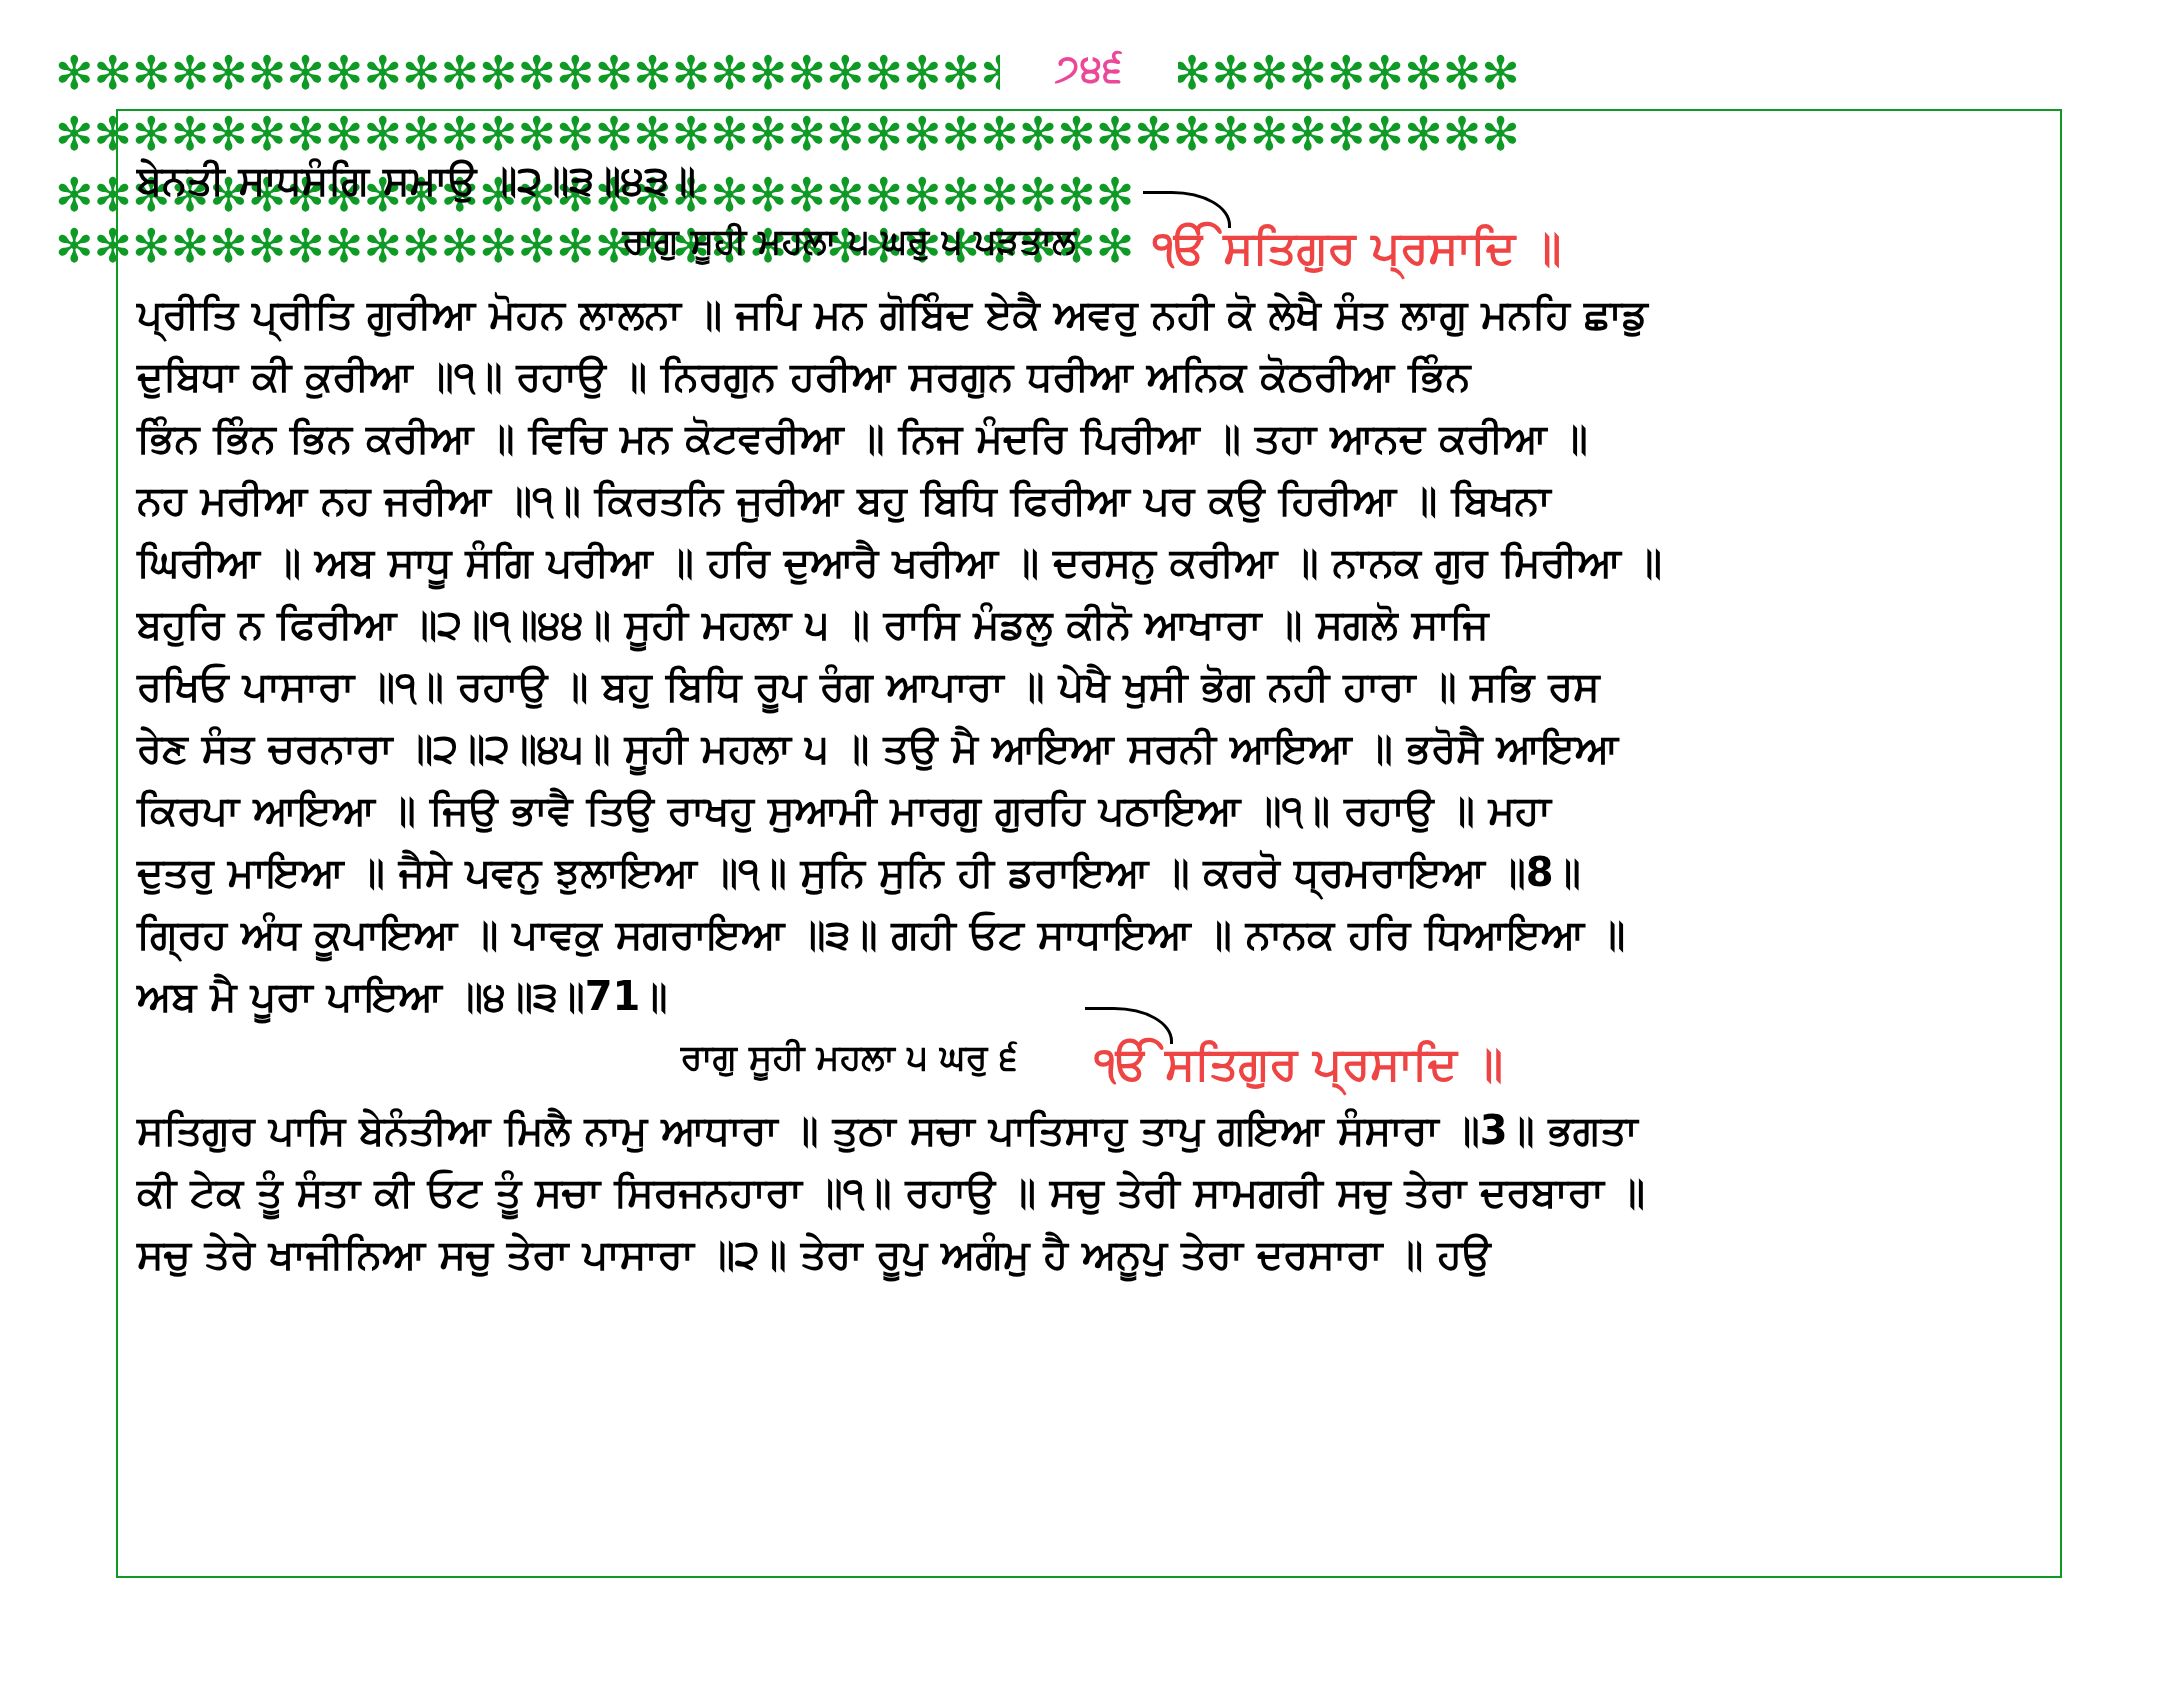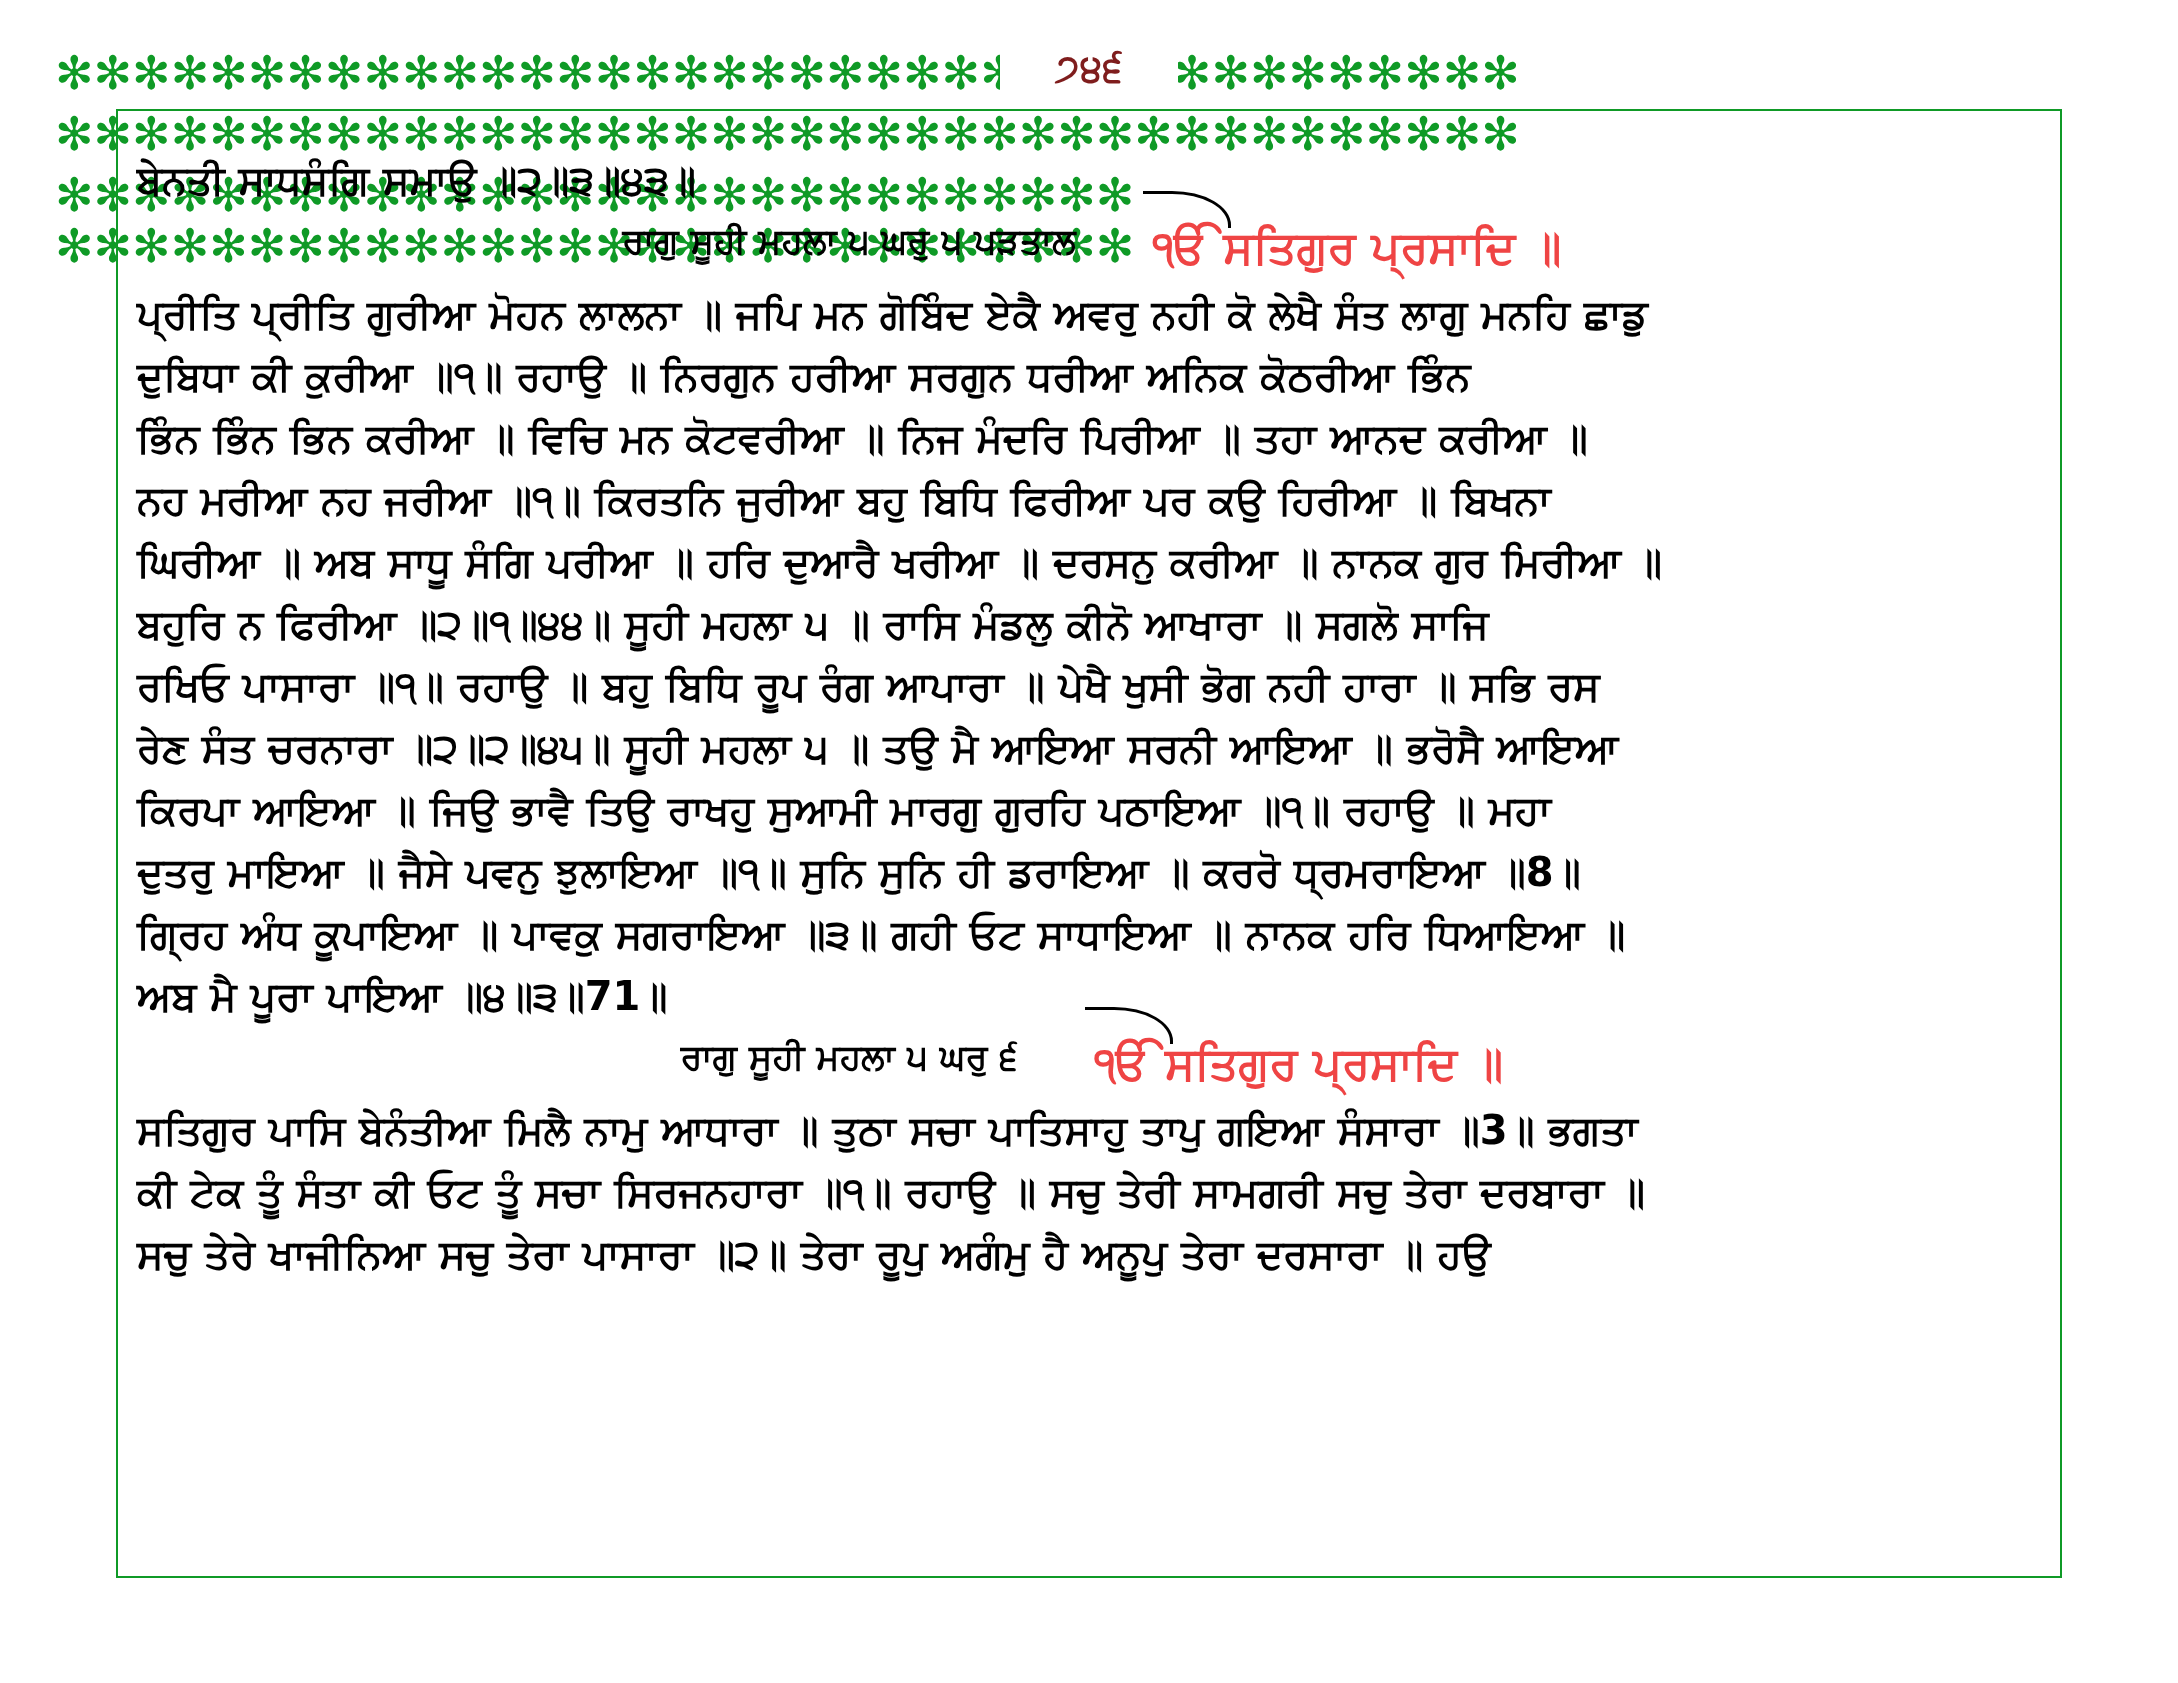--- a/index.html
+++ b/index.html
@@ -78,21 +78,21 @@
 
   
   .page-number {
     position: absolute;
     top: 46px;
     left: 0;
     right: 0;
     text-align: center;
     font-size: 38px;
     font-weight: bold;
-    color: #7f1d1d;
+    color: #ec4899;
     letter-spacing: 1px;
   }
 
   
   .content {
     position: absolute;
     left: 137px;
     right: 131px;
     top: 149px;
     bottom: 127px;

